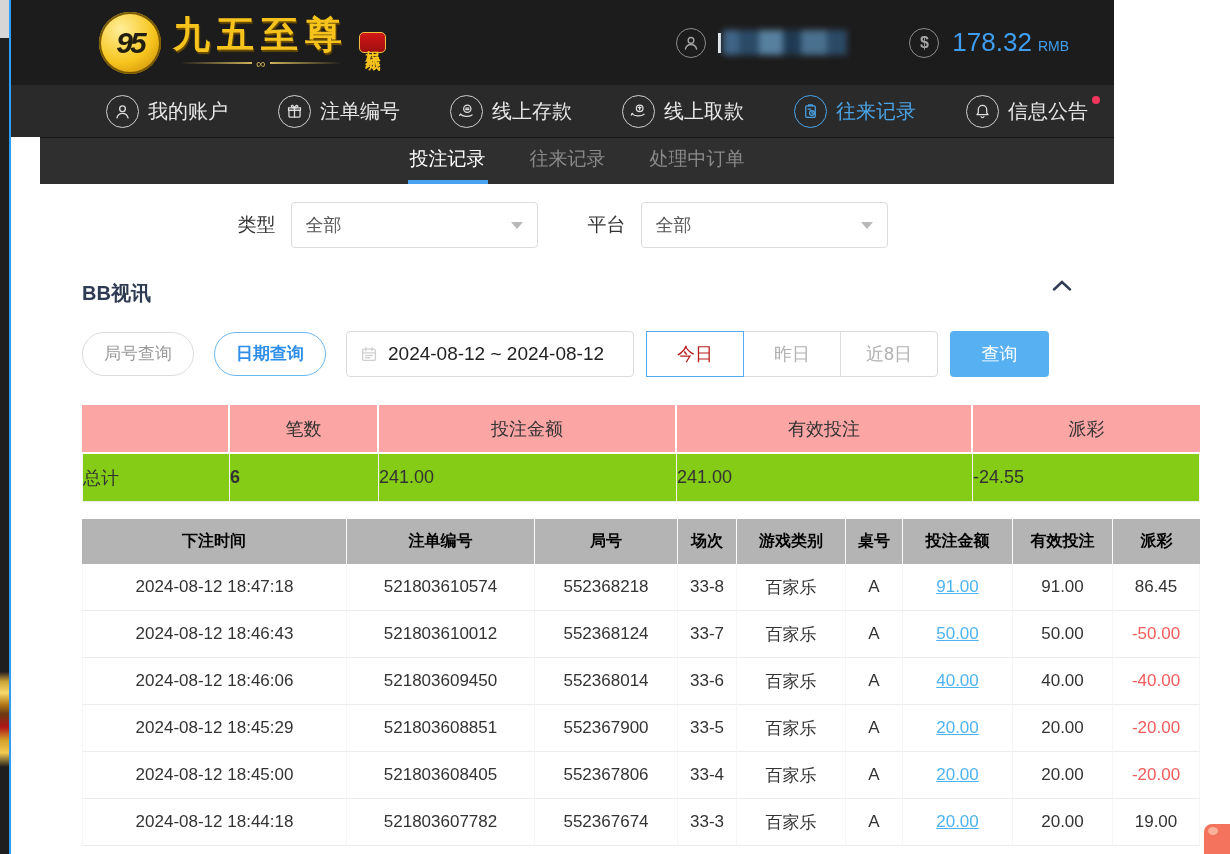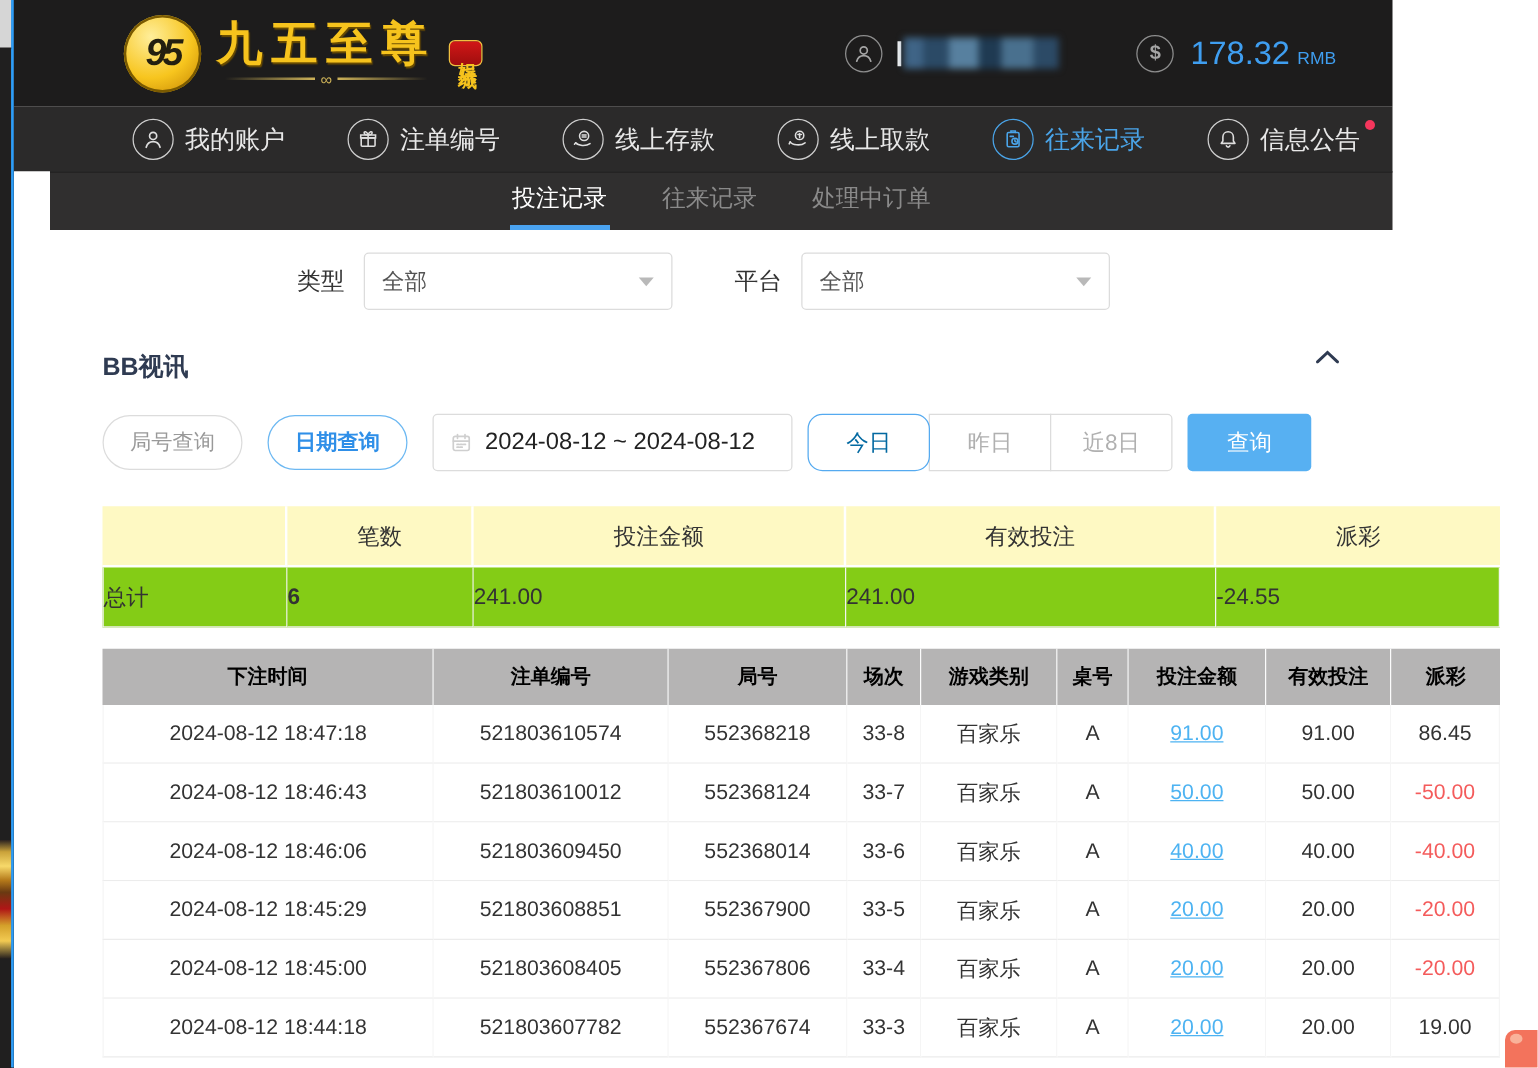--- a/index.html
+++ b/index.html
@@ -86,28 +86,28 @@
   .pill.active { border-color:#6cb8f2; color:#2f8fe8; font-weight:bold; }
   .pill + .pill { margin-left:20px; }
   .date-box { margin-left:20px; width:288px; height:46px; border:1px solid #dcdcdc; border-radius:4px;
       display:flex; align-items:center; padding:0 13px; cursor:pointer; background:#fff; }
   .date-text { font-size:19px; color:#222; margin-left:10px; white-space:nowrap; }
   .btn-group { display:flex; margin-left:12px; }
   .gbtn { width:98px; height:46px; background:#fff; border:1px solid #dcdcdc; color:#b0b0b0;
       font-size:18px; cursor:pointer; margin-left:-1px; position:relative; }
   .gbtn:first-child { border-radius:4px 0 0 4px; margin-left:0; }
   .gbtn:last-child { border-radius:0 4px 4px 0; }
-  .gbtn.active { border-color:#55aaf0; color:#0369a1; z-index:2; border-radius:12px; }
+  .gbtn.active { border-color:#55aaf0; color:#b91c1c; z-index:2; border-radius:0; }
   .search-btn { margin-left:12px; width:99px; height:46px; background:#57b0f2; border:none; border-radius:4px;
       color:#fff; font-size:18px; cursor:pointer; }
 
   
   .summary-table { margin:28px 0 0 71px; width:1118px; border-collapse:separate; border-spacing:0;
       table-layout:fixed; font-size:18px; }
-  .summary-table th { background:#fef9c3; height:49px; font-weight:normal; color:#333;
+  .summary-table th { background:#fca5a5; height:49px; font-weight:normal; color:#333;
       border-right:2px solid #fff; border-bottom:2px solid #fff; }
   .summary-table th:last-child { border-right:none; }
   .summary-table td { background:#84cc16; height:48px; text-align:left; color:#333;
       border-bottom:1px solid #ededed; border-right:1px solid #f3f3f3; }
   .summary-table td:first-child { border-left:1px solid #f3f3f3; }
 
   
   .main-table { margin:17px 0 0 71px; width:1118px; border-collapse:separate; border-spacing:0;
       table-layout:fixed; font-size:17px; color:#333; }
   .main-table th { background:#b5b4b4; color:#000000; height:45px; font-size:16px; font-weight:bold;

